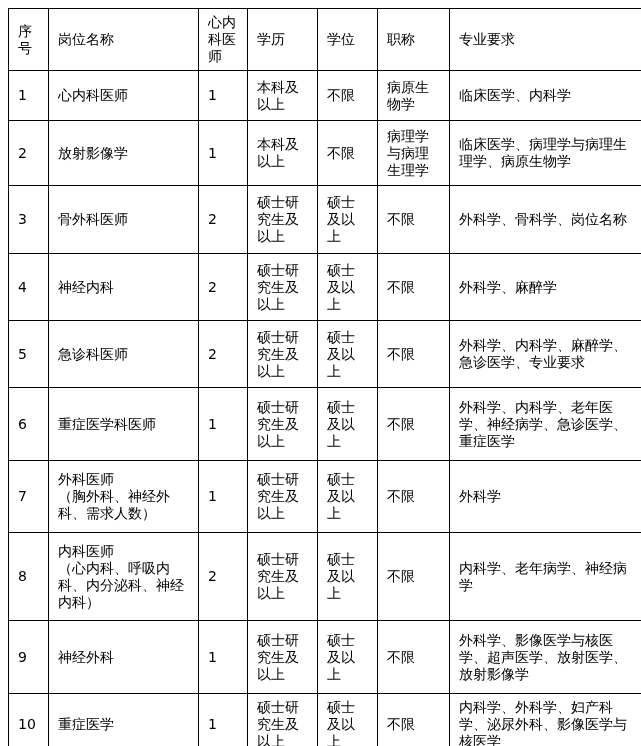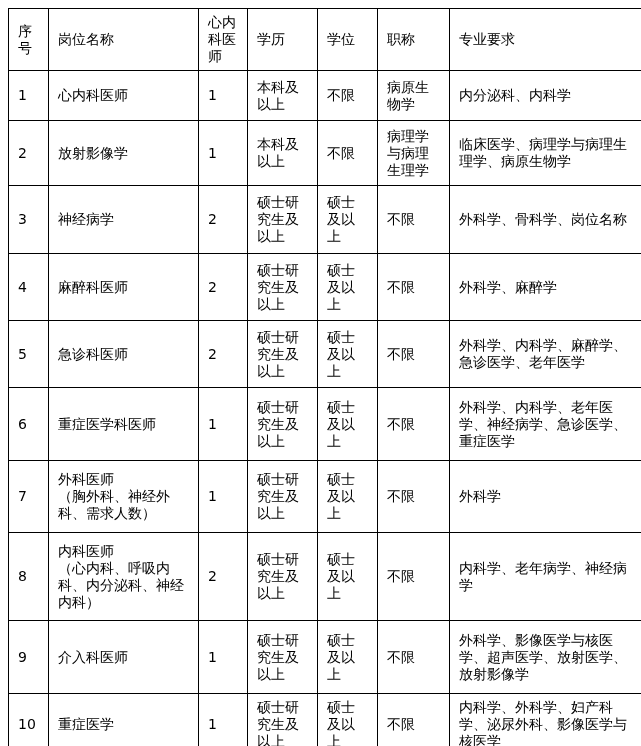--- a/index.html
+++ b/index.html
@@ -79,57 +79,57 @@
         </tr>
     </thead>
     <tbody>
         <tr>
           <td>1</td>
           <td>心内科医师</td>
           <td>1</td>
           <td>本科及以上</td>
           <td>不限</td>
           <td>病原生物学</td>
-          <td>内分泌科、内科学</td>
+          <td>临床医学、内科学</td>
         </tr>
         <tr>
           <td>2</td>
           <td>放射影像学</td>
           <td>1</td>
           <td>本科及以上</td>
           <td>不限</td>
           <td>病理学与病理生理学</td>
           <td>临床医学、病理学与病理生理学、病原生物学</td>
         </tr>
         <tr>
           <td>3</td>
-          <td>神经病学</td>
+          <td>骨外科医师</td>
           <td>2</td>
           <td>硕士研究生及以上</td>
           <td>硕士及以上</td>
           <td>不限</td>
           <td>外科学、骨科学、岗位名称</td>
         </tr>
         <tr>
           <td>4</td>
-          <td>麻醉科医师</td>
+          <td>神经内科</td>
           <td>2</td>
           <td>硕士研究生及以上</td>
           <td>硕士及以上</td>
           <td>不限</td>
           <td>外科学、麻醉学</td>
         </tr>
         <tr>
           <td>5</td>
           <td>急诊科医师</td>
           <td>2</td>
           <td>硕士研究生及以上</td>
           <td>硕士及以上</td>
           <td>不限</td>
-          <td>外科学、内科学、麻醉学、急诊医学、老年医学</td>
+          <td>外科学、内科学、麻醉学、急诊医学、专业要求</td>
         </tr>
         <tr>
           <td>6</td>
           <td>重症医学科医师</td>
           <td>1</td>
           <td>硕士研究生及以上</td>
           <td>硕士及以上</td>
           <td>不限</td>
           <td>外科学、内科学、老年医学、神经病学、急诊医学、重症医学</td>
         </tr>
@@ -148,21 +148,21 @@
           <td>内科医师
 （心内科、呼吸内科、内分泌科、神经内科）</td>
           <td>2</td>
           <td>硕士研究生及以上</td>
           <td>硕士及以上</td>
           <td>不限</td>
           <td>内科学、老年病学、神经病学</td>
         </tr>
         <tr>
           <td>9</td>
-          <td>介入科医师</td>
+          <td>神经外科</td>
           <td>1</td>
           <td>硕士研究生及以上</td>
           <td>硕士及以上</td>
           <td>不限</td>
           <td>外科学、影像医学与核医学、超声医学、放射医学、放射影像学</td>
         </tr>
         <tr>
           <td>10</td>
           <td>重症医学</td>
           <td>1</td>

